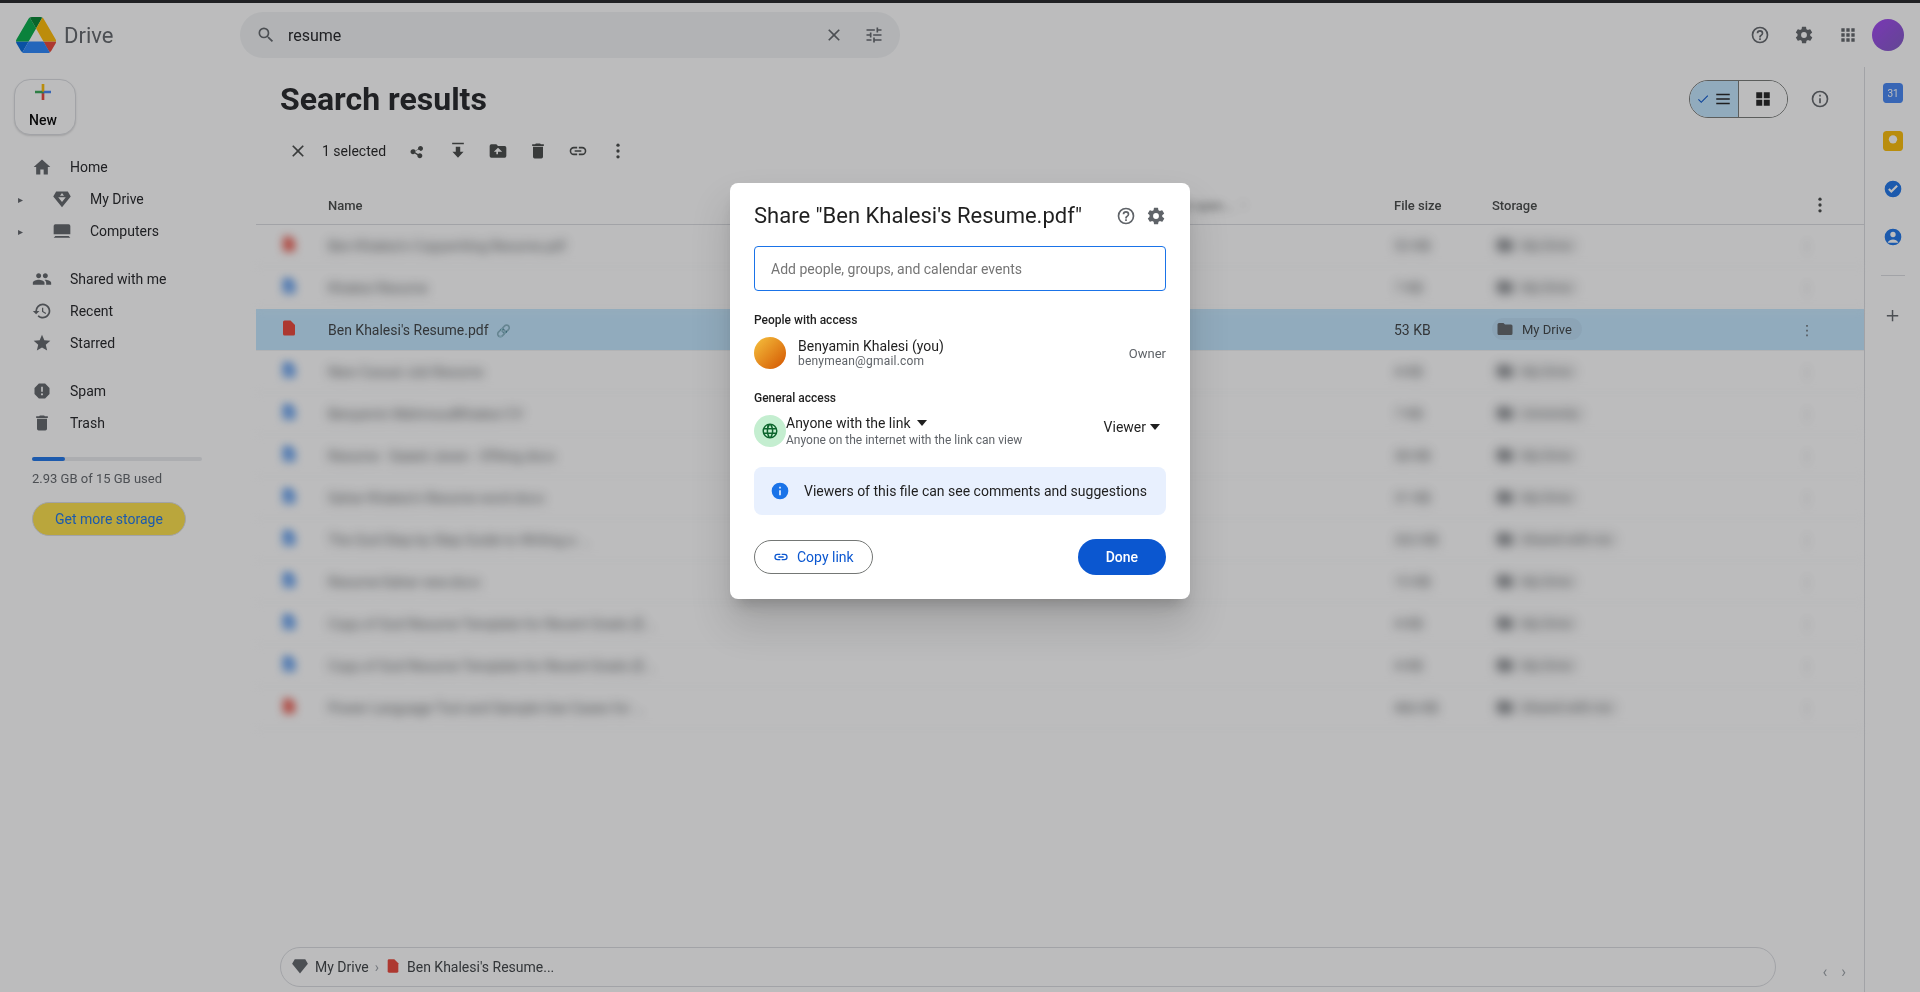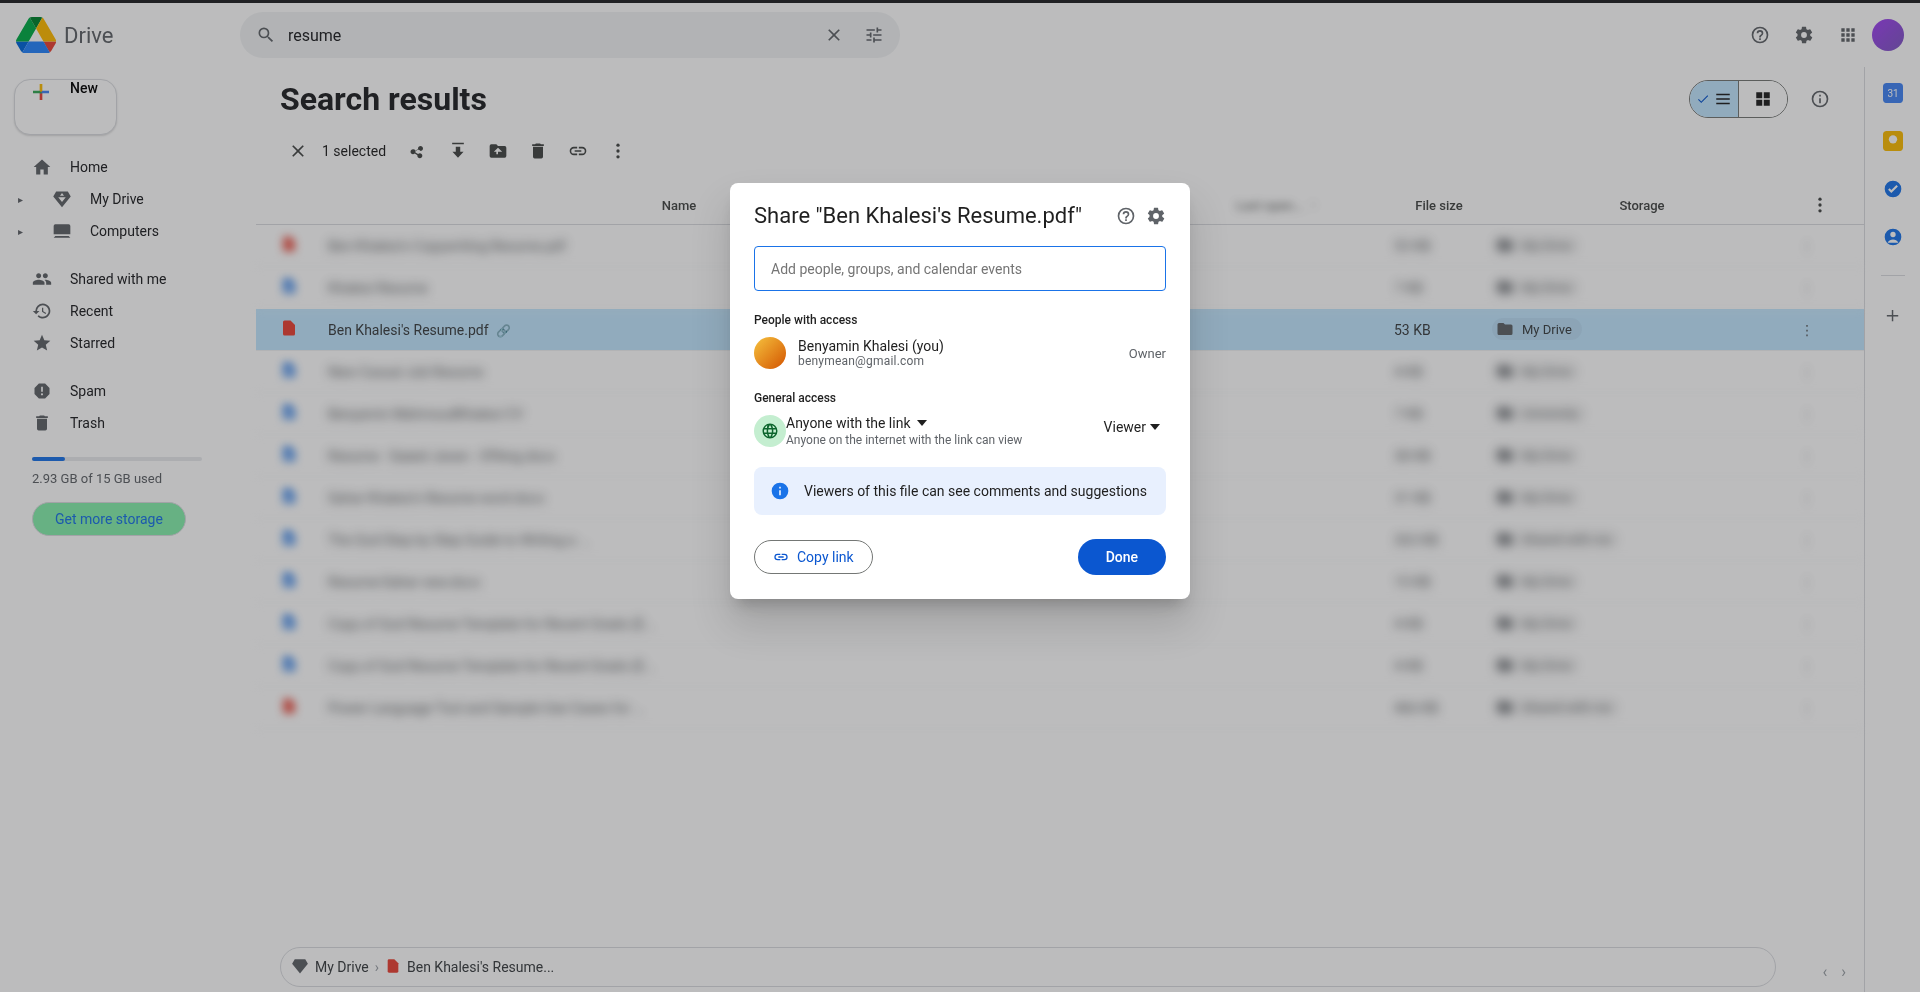--- a/index.html
+++ b/index.html
@@ -52,43 +52,44 @@
   .hdr-right { display:flex; align-items:center; gap:4px; padding-right:8px; }
   .avatar {
     width:32px; height:32px; border-radius:50%; background:linear-gradient(135deg,#a142f4,#7e57c2);
   }
 
   
   .shell { display:flex; height:calc(100% - 64px); }
   .sidebar { width:256px; padding:8px 0 0 8px; }
 
   .new-btn {
-    display:flex; gap:17px; height:56px; padding:0 18px 0 14px;
+    display:flex; align-items:center; gap:8px; height:56px; padding:0 18px 0 14px;
     background:#fff; border:1px solid var(--g-border); border-radius:16px;
     box-shadow:0 1px 2px rgba(0,0,0,.15); font-size:14px; font-weight:500; cursor:pointer;
     margin: 4px 0 16px 6px;
+    flex-direction: column;
   }
   .new-btn svg { width:24px; height:24px; }
 
   .nav-item {
     display:flex; align-items:center; gap:18px; height:32px; padding:0 12px 0 24px;
     border-radius:0 16px 16px 0; font-size:14px; color:#202124; cursor:pointer;
   }
   .nav-item.sub { padding-left:10px; }
   .nav-item.sub .expander { width:16px; color:var(--g-grey-700); font-size:10px; }
   .nav-item .nav-icon { color:var(--g-grey-700); display:flex; }
   .nav-item .nav-icon svg { width:20px; height:20px; }
   .nav-gap { height:16px; }
 
   .storage-block { padding:8px 16px 0 24px; font-size:13px; color:var(--g-grey-700); }
   .storage-bar-bg { width:170px; height:4px; background:#e8eaed; border-radius:2px; margin-top:10px; }
   .storage-bar-fill { height:4px; background:var(--g-blue); border-radius:2px; width:19.5%; }
   .storage-btn {
     margin-top:16px; border:1px solid var(--g-border); border-radius:18px;
-    padding:8px 22px; background:#86efac; color:var(--g-blue); font-size:14px; cursor:pointer;
+    padding:8px 22px; background:#fde047; color:var(--g-blue); font-size:14px; cursor:pointer;
   }
 
   
   .main { flex:1; display:flex; min-width:0; }
   .content { flex:1; min-width:0; background:#fff; border-radius:20px 0 0 0; position:relative; }
   .right-rail { width:56px; border-left:1px solid var(--g-border); display:flex; flex-direction:column; align-items:center; gap:24px; padding-top:16px; }
 
   .content-top {
     display:flex; align-items:center; justify-content:space-between; padding:12px 24px 6px 24px;
   }
@@ -120,21 +121,21 @@
 
   
   .tbl { padding:0 0 0 0; }
   .tbl-head, .tbl-row {
     display:grid;
     grid-template-columns: 40px minmax(200px,1fr) 120px 220px 90px 300px 40px;
     align-items:center; column-gap:8px;
     padding:0 24px;
   }
   .tbl-head { height:40px; border-bottom:1px solid var(--g-border); }
-  .th { font-size:13px; color:#444746; font-weight:500; display:flex; align-items:center; gap:6px;justify-content:center; }
+  .th { font-size:13px; color:#444746; font-weight:500; display:flex; align-items:center; gap:6px; }
   .arrow-up { font-size:12px; }
 
   .tbl-body { filter: blur(4px); opacity:.85; }
   .tbl-row { height:42px; border-bottom:1px solid #f1f3f4; font-size:14px; color:#3c4043; }
   .tbl-row.selected { background:var(--g-selected-row); filter:none; opacity:1; }
   .ft-icon { width:18px; height:18px; }
   .pdf-icon { color:#ea4335; }
   .doc-icon { color:#1a73e8; }
   .more-dots { color:var(--g-grey-700); }
 

